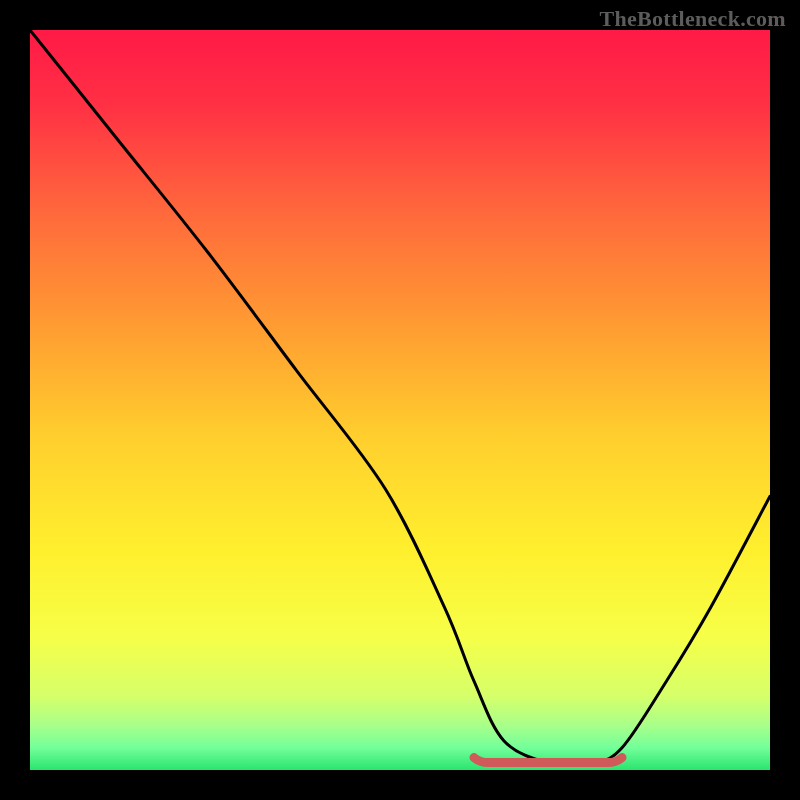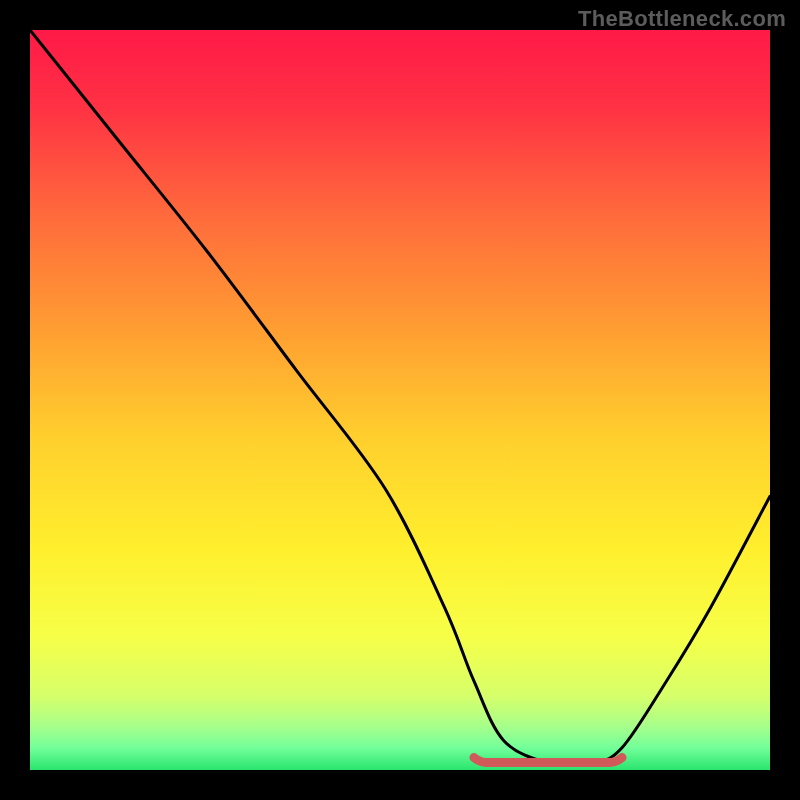--- a/index.html
+++ b/index.html
@@ -13,21 +13,21 @@
   .frame {
     position: relative;
     width: 800px;
     height: 800px;
     background: #000;
   }
   .watermark {
     position: absolute;
     top: 6px;
     right: 14px;
-    font-family: Liberation Sans, sans-serif;
+    font-family: Liberation Serif, serif;
     font-size: 22px;
     font-weight: bold;
     color: #5c5c5c;
     letter-spacing: 0.3px;
     z-index: 10;
   }
   svg.plot {
     position: absolute;
     left: 30px;
     top: 30px;

